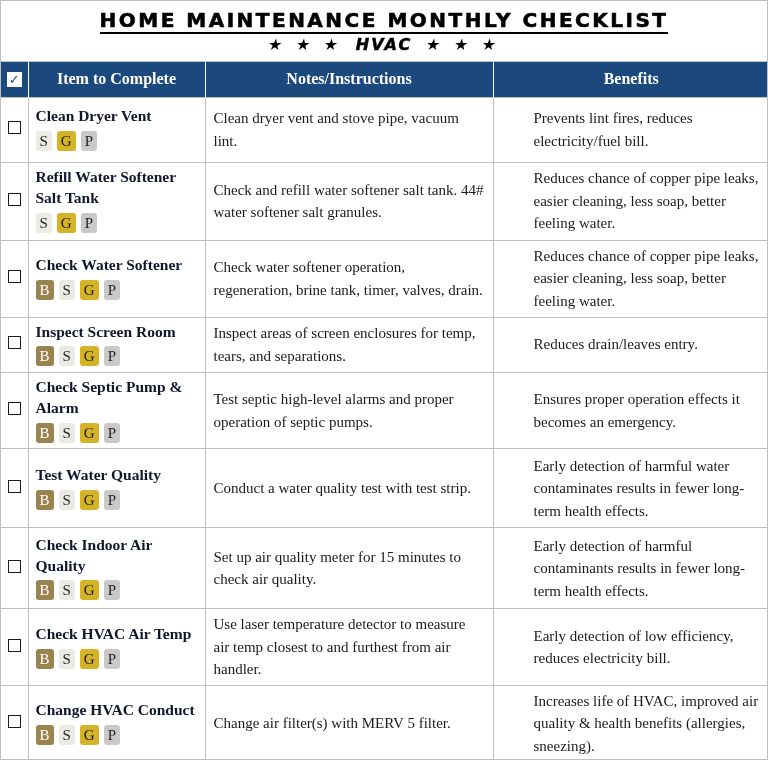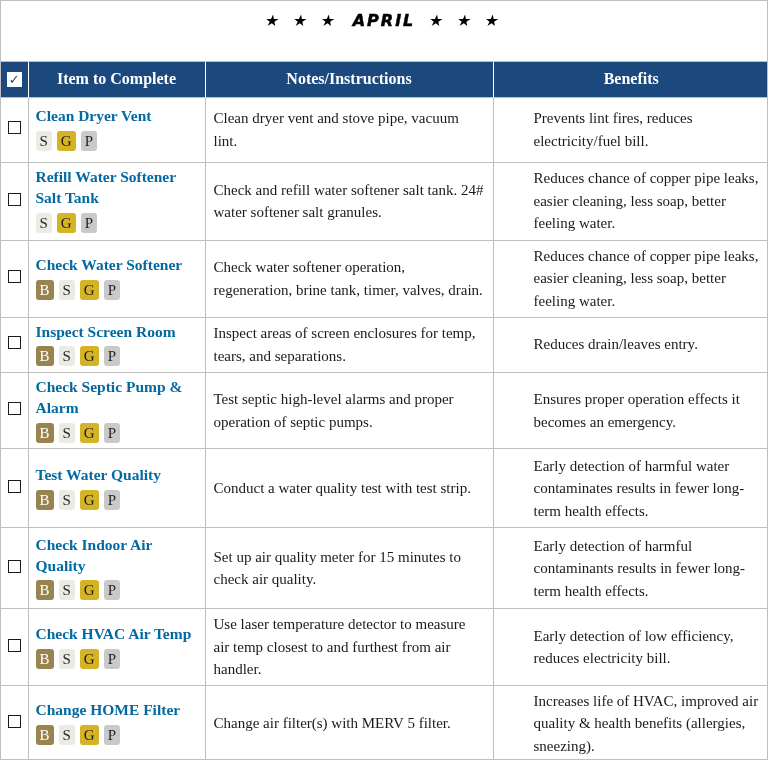--- a/index.html
+++ b/index.html
@@ -43,21 +43,21 @@
     font-size:15px; color:#1A1A1A; line-height:1.5; padding:4px 8px;
   }
   tbody td:first-child { border-left:none; text-align:center; padding:0; }
   tbody td:last-child { border-right:none;padding-left:40px; }
   tbody tr:last-child td { border-bottom:none; }
   .row-checkbox {
     display:inline-block; width:13px; height:13px; border:1.5px solid #1A1A1A;
     background:#fff; cursor:pointer;
   }
   .cell-item { padding-left:7px !important; }
-  .item-title { font-weight:bold; font-size:15.5px; color:#0369a1; line-height:1.35; }
+  .item-title { font-weight:bold; font-size:15.5px; color:#0f172a; line-height:1.35; }
   .badges { margin-top:3px; }
   .badge {
     display:inline-block; min-width:12px; padding:0px 4px; margin-right:5px;
     border-radius:3px; text-align:center; font-size:15px; line-height:20px;
     font-family:"Liberation Serif",serif;
   }
   tbody tr:nth-child(1){height:65px}
   tbody tr:nth-child(2){height:78px}
   tbody tr:nth-child(3){height:77px}
   tbody tr:nth-child(4){height:55px}
@@ -65,22 +65,25 @@
   tbody tr:nth-child(6){height:79px}
   tbody tr:nth-child(7){height:81px}
   tbody tr:nth-child(8){height:76px}
   tbody tr:nth-child(9){height:76px}
 </style>
 </head>
 <body>
 
 <div class="page">
   <div class="title-block">
+    <div class="main-title">
+      <span class="underline">HOME MAINTENANCE MONTHLY CHECKLIST</span>
+    </div>
     <div class="subtitle">
-      <span class="stars">★ ★ ★</span><span class="month">APRIL</span><span class="stars">★ ★ ★</span>
+      <span class="stars">★ ★ ★</span><span class="month">HVAC</span><span class="stars">★ ★ ★</span>
     </div>
   </div>
 
   <table class="checklist">
     <colgroup>
       <col style="width:27px">
         <col style="width:177px">
         <col style="width:288px">
         <col style="width:276px">
     </colgroup>
@@ -115,21 +118,21 @@
 
   <tr>
     <td>
       <span class="row-checkbox"></span>
     </td>
     <td class="cell-item">
       <div class="item-title">Refill Water Softener Salt Tank</div>
       <div class="badges"><span class="badge" style="background: rgb(235, 234, 227); color: rgb(38, 38, 38);">S</span><span class="badge" style="background: rgb(213, 179, 39); color: rgb(26, 26, 26);">G</span><span class="badge" style="background: rgb(201, 201, 201); color: rgb(38, 38, 38);">P</span></div>
     </td>
     <td class="cell-notes">
-      <span>Check and refill water softener salt tank. 24# water softener salt granules.</span>
+      <span>Check and refill water softener salt tank. 44# water softener salt granules.</span>
     </td>
     <td class="cell-benefits">
       <span>Reduces chance of copper pipe leaks, easier cleaning, less soap, better feeling water.</span>
     </td>
   </tr>
 
   <tr>
     <td>
       <span class="row-checkbox"></span>
     </td>
@@ -223,21 +226,21 @@
     <td class="cell-benefits">
       <span>Early detection of low efficiency, reduces electricity bill.</span>
     </td>
   </tr>
 
   <tr>
     <td>
       <span class="row-checkbox"></span>
     </td>
     <td class="cell-item">
-      <div class="item-title">Change HOME Filter</div>
+      <div class="item-title">Change HVAC Conduct</div>
       <div class="badges"><span class="badge" style="background: rgb(153, 131, 79); color: rgb(255, 255, 255);">B</span><span class="badge" style="background: rgb(235, 234, 227); color: rgb(38, 38, 38);">S</span><span class="badge" style="background: rgb(213, 179, 39); color: rgb(26, 26, 26);">G</span><span class="badge" style="background: rgb(201, 201, 201); color: rgb(38, 38, 38);">P</span></div>
     </td>
     <td class="cell-notes">
       <span>Change air filter(s) with MERV 5 filter.</span>
     </td>
     <td class="cell-benefits">
       <span>Increases life of HVAC, improved air quality &amp; health benefits (allergies, sneezing).</span>
     </td>
   </tr>
 </tbody>

